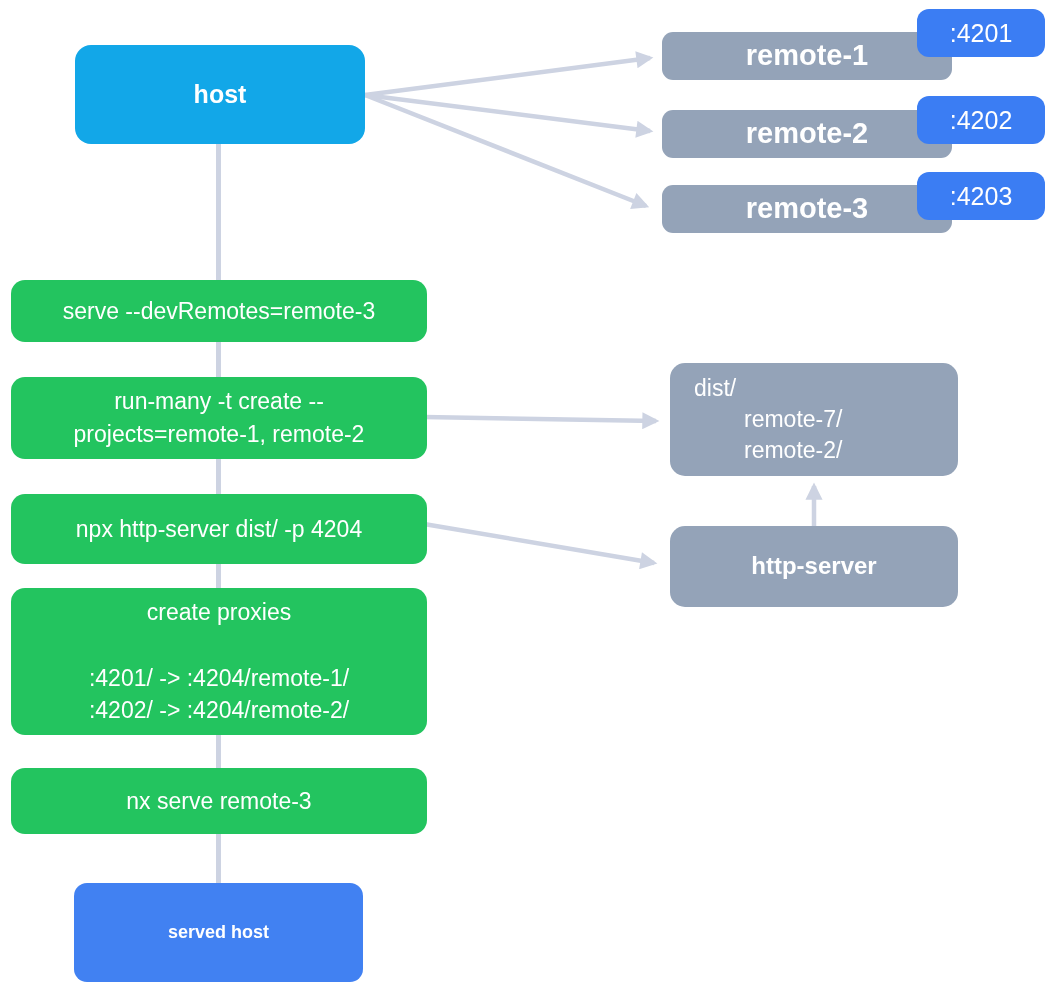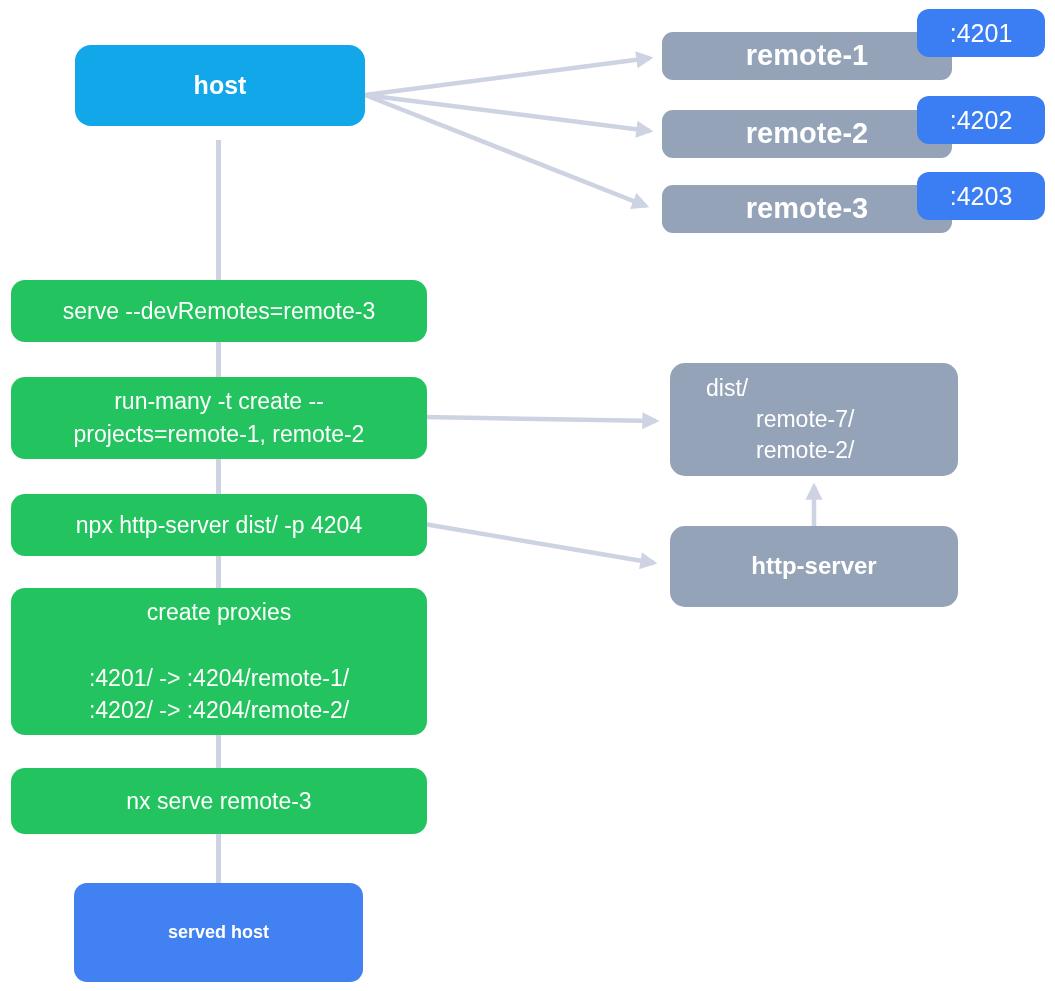--- a/index.html
+++ b/index.html
@@ -31,21 +31,21 @@
   }
   .node .ln {
     display: block;
     width: 100%;
     text-align: center;
     min-height: 1.42em;
     line-height: 1.42em;
   }
   
   .host {
-    left: 75px; top: 45px; width: 290px; height: 81px;
+    left: 75px; top: 45px; width: 290px; height: 99px;
     background: var(--host-bg, #12A7E8);
     border-radius: 16px;
     font-weight: bold; font-size: 25px;
   }
   
   .remote {
     left: 662px; width: 290px; height: 48px;
     background: var(--remote-bg, #94A3B8);
     border-radius: 11px;
     font-weight: bold; font-size: 29px;
@@ -68,31 +68,31 @@
   .badge-3 { top: 172px; }
   
   .step {
     left: 11px; width: 416px;
     background: var(--step-bg, #23C45F);
     border-radius: 14px;
     font-size: 23px;
   }
   .step-1 { top: 280px; height: 62px; }
   .step-2 { top: 377px; height: 82px; }
-  .step-3 { top: 494px; height: 62px; align-items: center; }
+  .step-3 { top: 494px; height: 70px; align-items: center; }
   .step-4 { top: 588px; height: 147px; }
   .step-5 { top: 768px; height: 66px; }
   
   .dist {
     left: 670px; top: 363px; width: 288px; height: 113px;
     background: var(--remote-bg, #94A3B8);
     border-radius: 15px;
     font-size: 23px;
     align-items: flex-start;
-    padding-left: 36px;
+    padding-left: 24px;
   }
   .dist .ln { text-align: left; line-height: 31px; min-height: 31px; }
   .dist .ln.indent { padding-left: 50px; }
   
   .http-server {
     left: 670px; top: 526px; width: 288px; height: 81px;
     background: var(--remote-bg, #94A3B8);
     border-radius: 15px;
     font-weight: bold; font-size: 24px; align-items: flex-end;
   }

